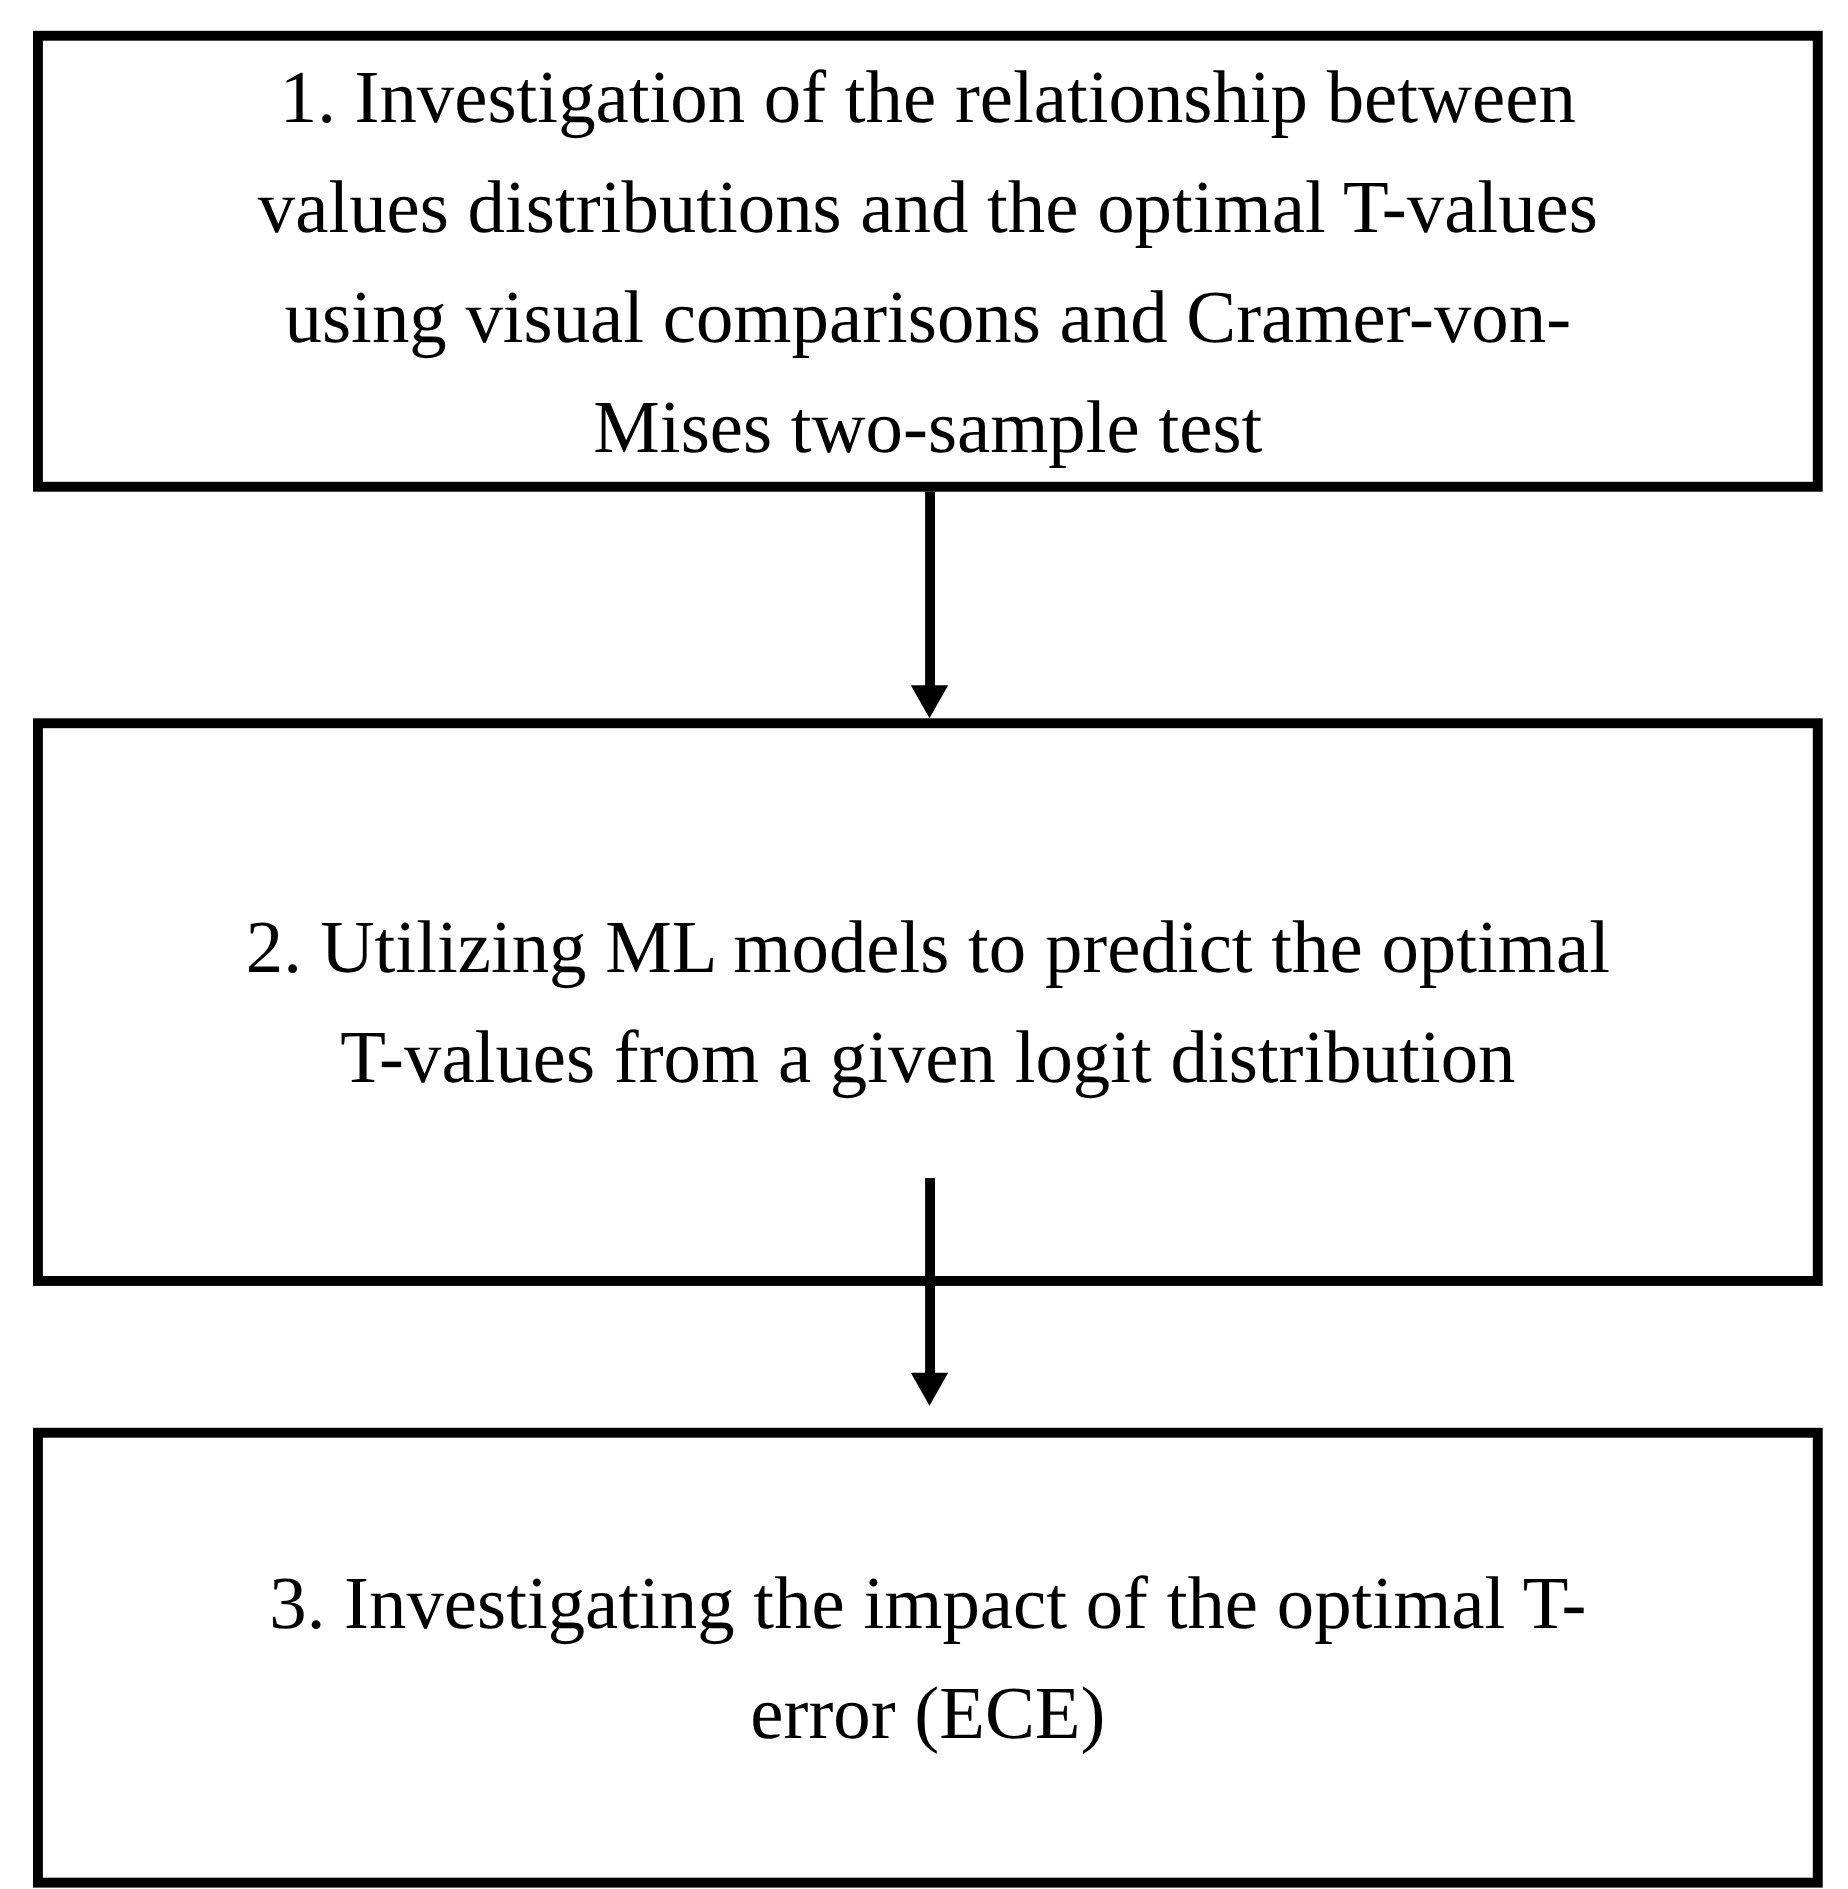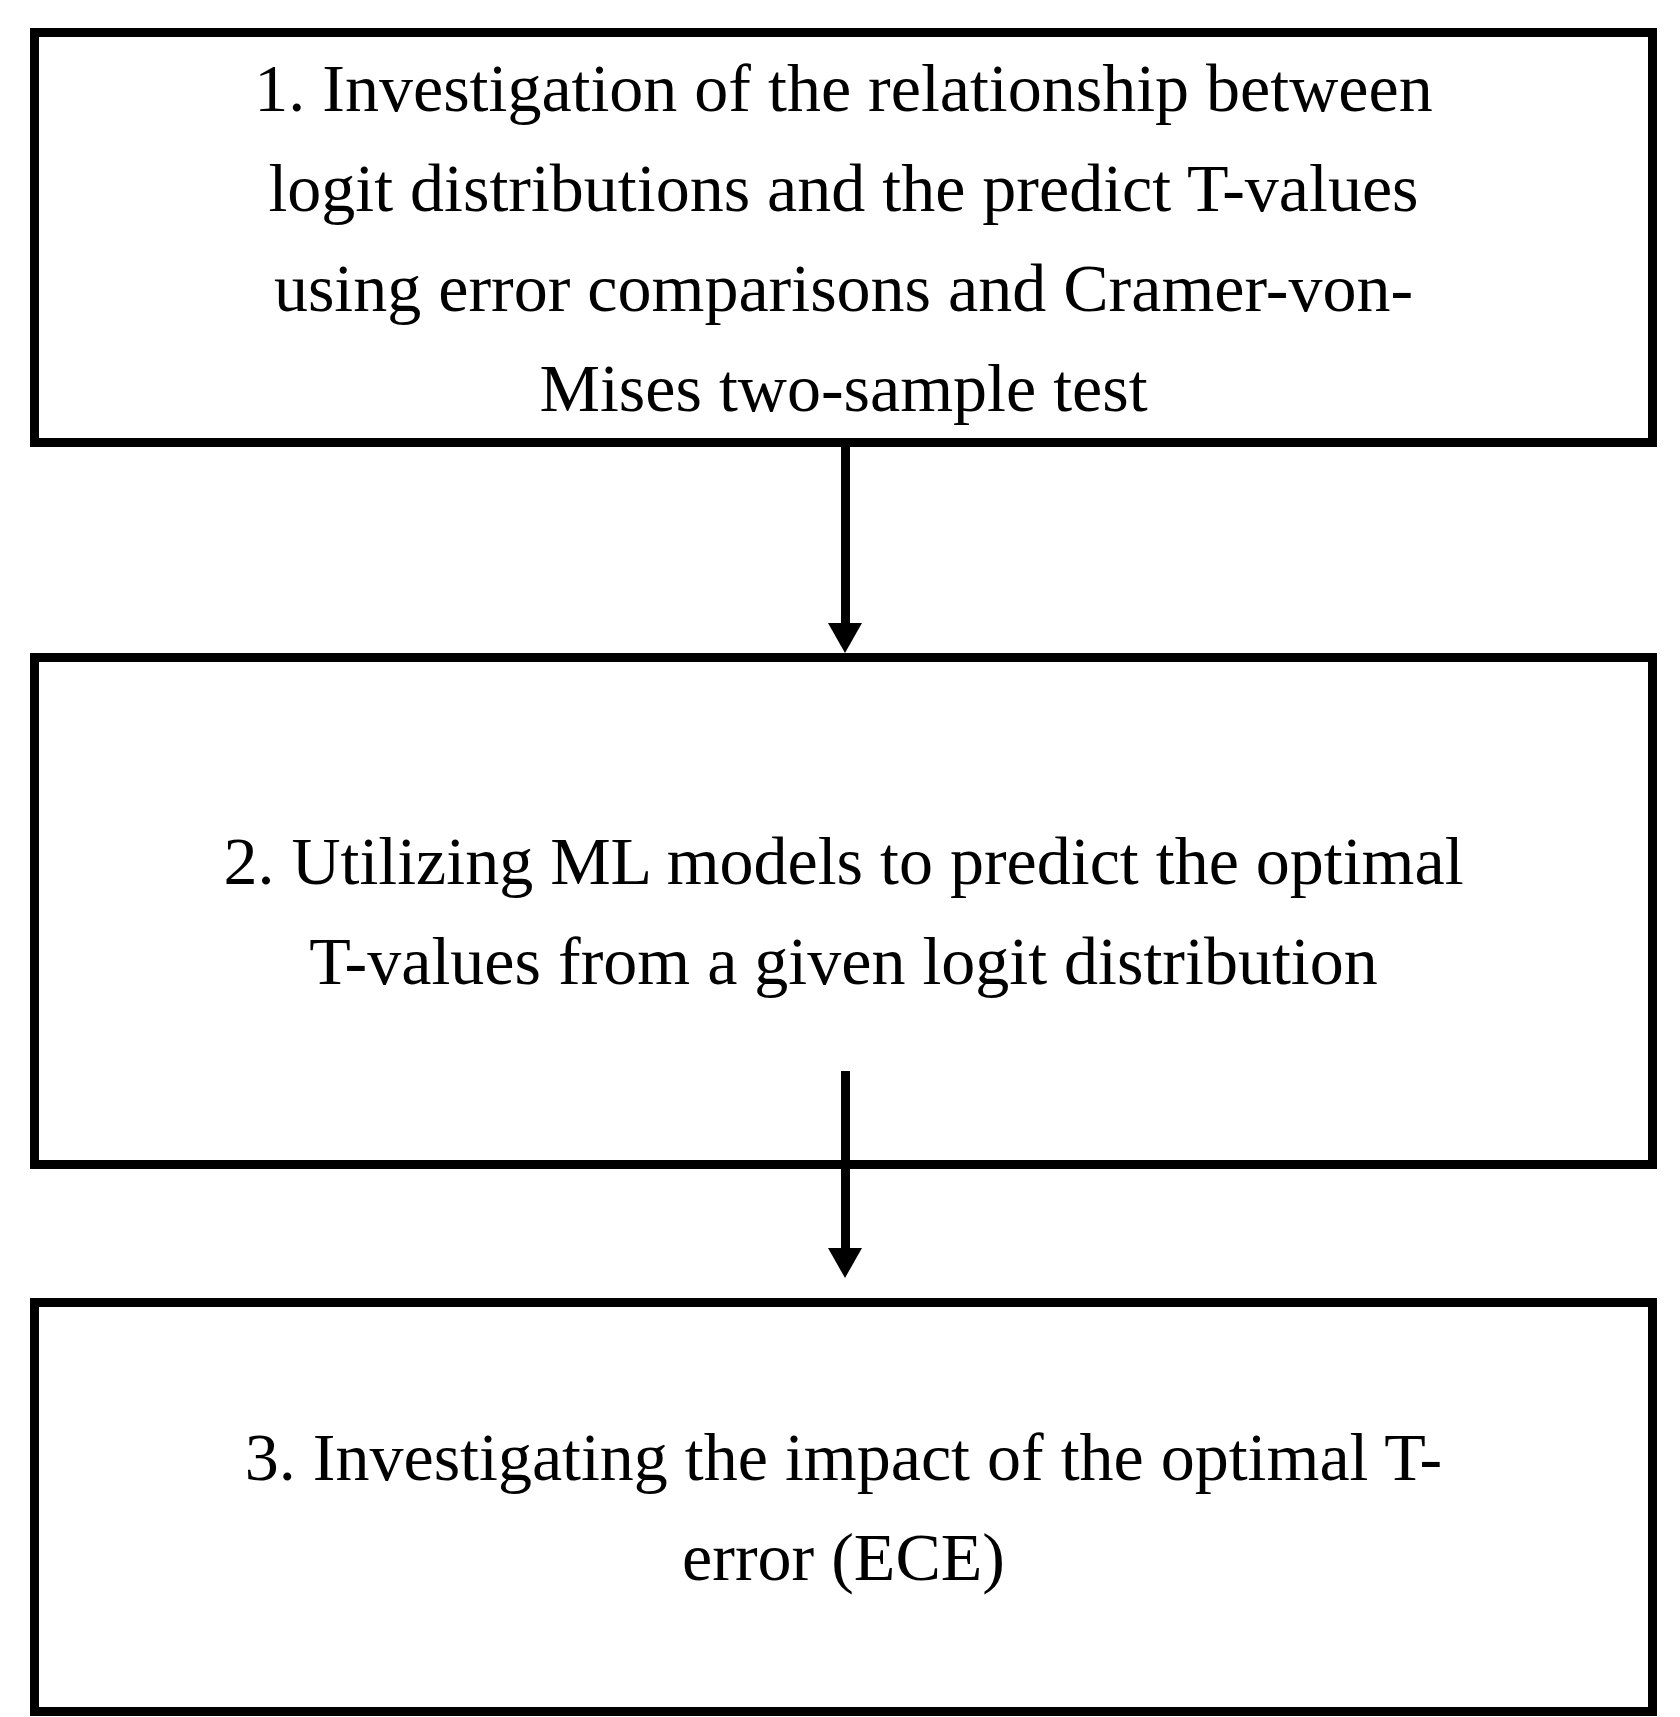--- a/index.html
+++ b/index.html
@@ -58,22 +58,22 @@
   .head-1 { top: 623px; }
   .head-2 { top: 1248px; }
 </style>
 </head>
 <body>
 
 <div class="canvas">
 
   <div class="flow-box box-1">
     <div class="box-line">1. Investigation of the relationship between</div>
-    <div class="box-line">logit distributions and the predict T-values</div>
-    <div class="box-line">using error comparisons and Cramer-von-</div>
+    <div class="box-line">values distributions and the optimal T-values</div>
+    <div class="box-line">using visual comparisons and Cramer-von-</div>
     <div class="box-line">Mises two-sample test</div>
   </div>
 
   <div class="arrow-shaft shaft-1"></div>
   <div class="arrow-head head-1"></div>
 
   <div class="flow-box box-2">
     <div class="box-line">2. Utilizing ML models to predict the optimal</div>
     <div class="box-line">T-values from a given logit distribution</div>
   </div>

